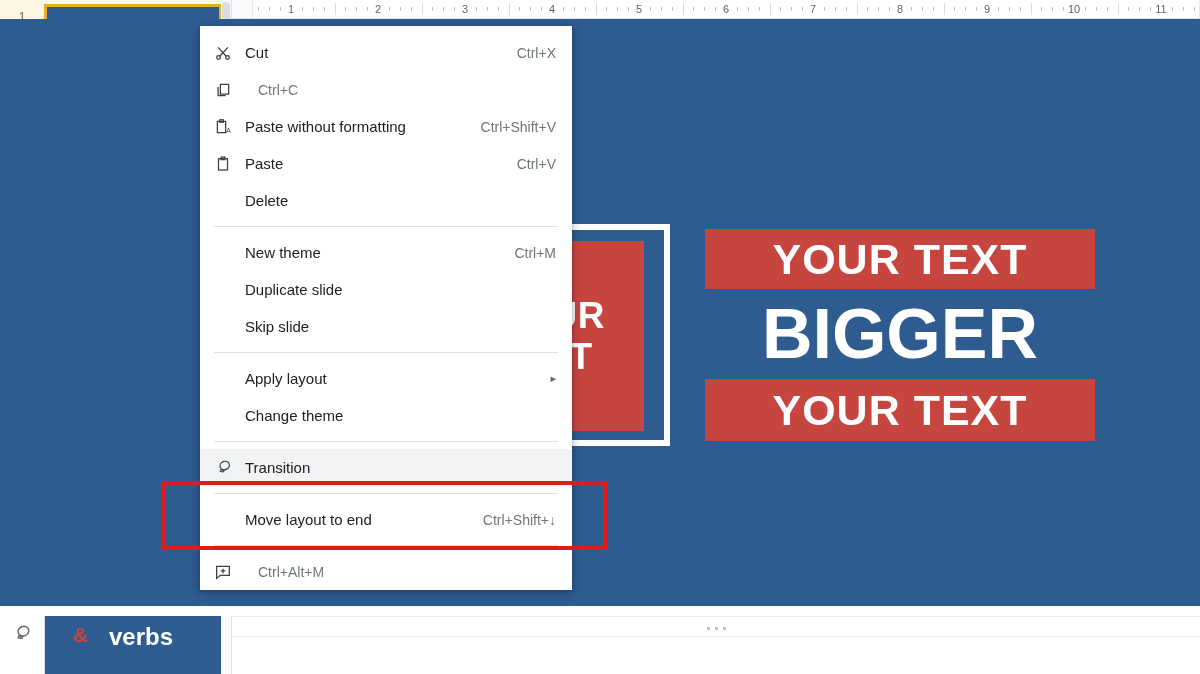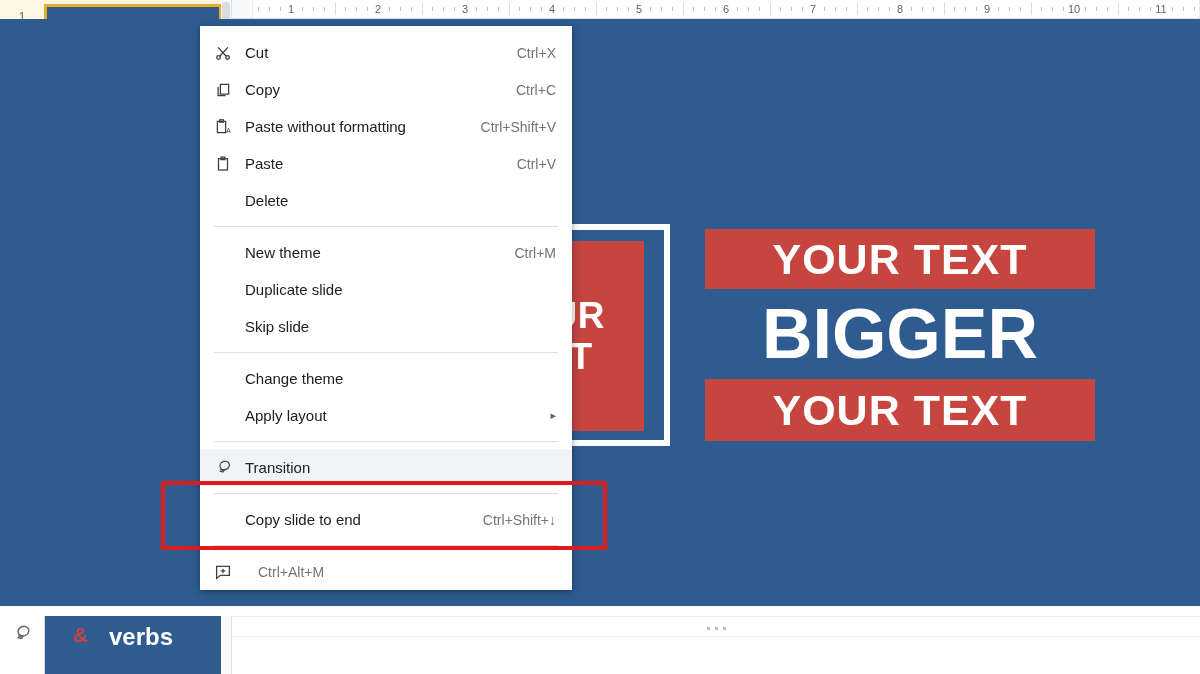--- a/index.html
+++ b/index.html
@@ -434,21 +434,20 @@
         <span class="ctx-label">Cut</span>
         <span class="ctx-accel">Ctrl+X</span>
       </div>
       <div class="ctx-item">
         <span class="ctx-ico">
           <svg viewBox="0 0 24 24" width="18" height="18" fill="none" stroke="#3c4043" stroke-width="1.7">
             <rect x="8.5" y="4.5" width="11" height="13"></rect>
             <path d="M5.5 8v11.5h10"></path>
           </svg>
         </span>
-        <span class="ctx-label">Copy</span>
         <span class="ctx-accel">Ctrl+C</span>
       </div>
       <div class="ctx-item">
         <span class="ctx-ico">
           <svg viewBox="0 0 24 24" width="18" height="18" fill="none" stroke="#3c4043" stroke-width="1.7">
             <rect x="4.5" y="4.5" width="11" height="15"></rect>
             <rect x="7.6" y="2.4" width="4.8" height="3.2"></rect>
             <text x="16.2" y="19.6" font-size="9" stroke="none" fill="#3c4043" font-family="Liberation Sans, sans-serif">A</text>
           </svg>
         </span>
@@ -479,42 +478,42 @@
         <span class="ctx-ico"></span>
         <span class="ctx-label">Duplicate slide</span>
       </div>
       <div class="ctx-item">
         <span class="ctx-ico"></span>
         <span class="ctx-label">Skip slide</span>
       </div>
       <div class="ctx-sep"></div>
       <div class="ctx-item">
         <span class="ctx-ico"></span>
-        <span class="ctx-label">Change theme</span>
-      </div>
-      <div class="ctx-item">
-        <span class="ctx-ico"></span>
         <span class="ctx-label">Apply layout</span>
         <span class="ctx-arrow">▸</span>
+      </div>
+      <div class="ctx-item">
+        <span class="ctx-ico"></span>
+        <span class="ctx-label">Change theme</span>
       </div>
       <div class="ctx-sep"></div>
       <div class="ctx-item active">
         <span class="ctx-ico">
           <svg viewBox="0 0 24 24" width="19" height="19" fill="none" stroke="#3c4043" stroke-width="1.6">
             <ellipse cx="13.5" cy="9.5" rx="6" ry="5.2" transform="rotate(-20 13.5 9.5)"></ellipse>
             <path d="M8.3 13.2 A6 5.2 0 0 0 13.4 16" transform="rotate(-20 11 14.6)"></path>
             <path d="M7.4 15.2 A6 5.2 0 0 0 12.6 18" transform="rotate(-20 10 16.6)"></path>
           </svg>
         </span>
         <span class="ctx-label">Transition</span>
       </div>
       <div class="ctx-sep"></div>
       <div class="ctx-item">
         <span class="ctx-ico"></span>
-        <span class="ctx-label">Copy slide to end</span>
+        <span class="ctx-label">Move layout to end</span>
         <span class="ctx-accel">Ctrl+Shift+↓</span>
       </div>
       <div class="ctx-sep"></div>
       <div class="ctx-item">
         <span class="ctx-ico">
           <svg viewBox="0 0 24 24" width="18" height="18" fill="none" stroke="#3c4043" stroke-width="1.7">
             <path d="M3.5 4.5h17v12h-12l-5 4z"></path>
             <path d="M12 7.5v6M9 10.5h6"></path>
           </svg>
         </span>

